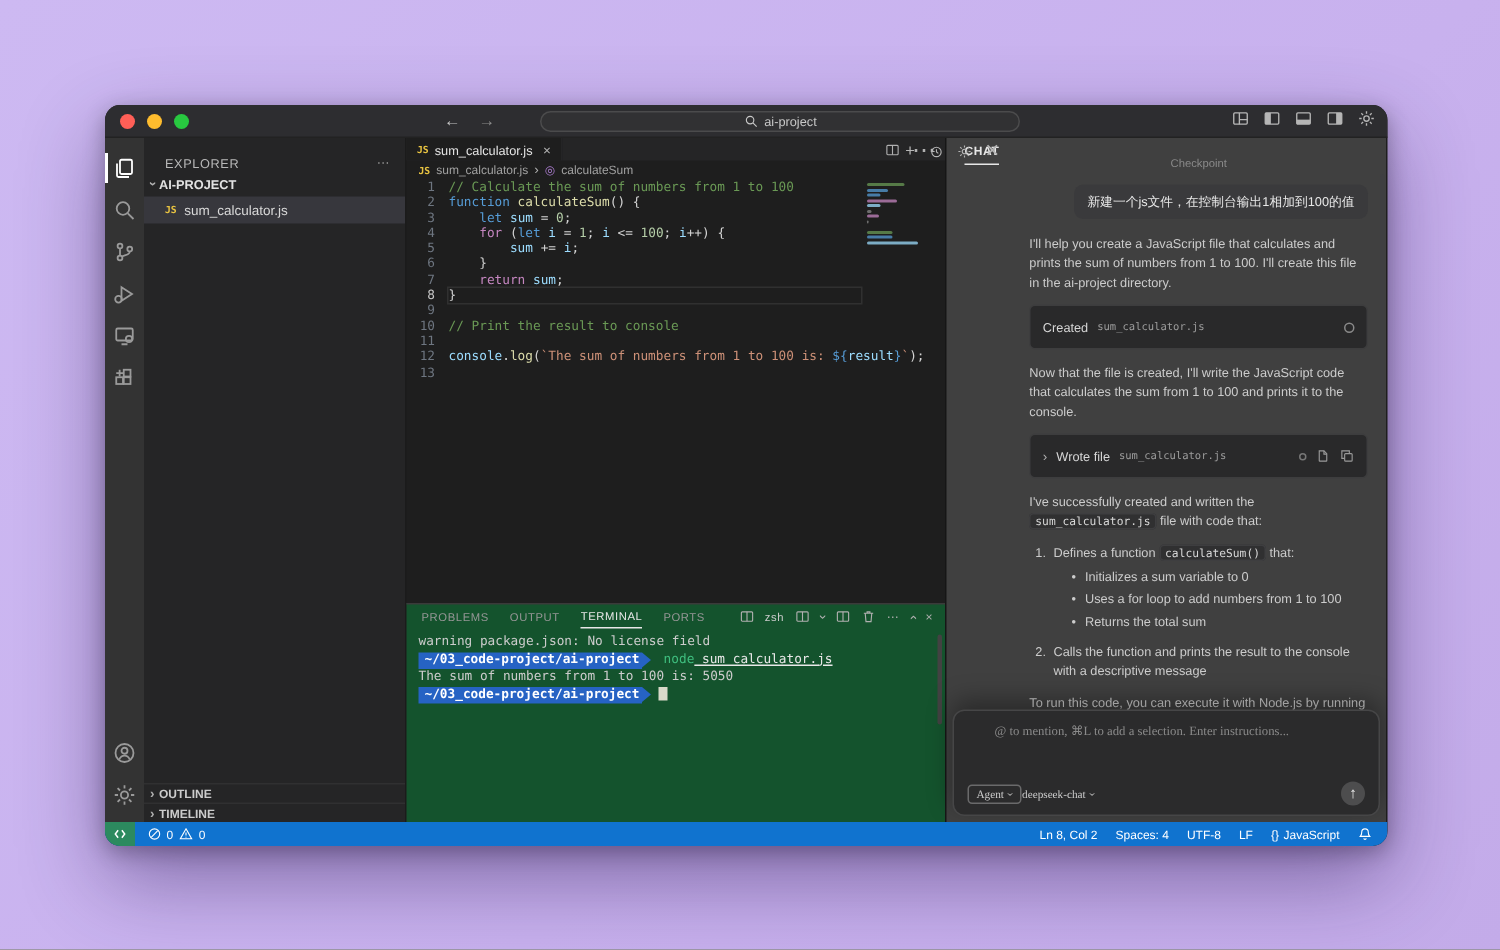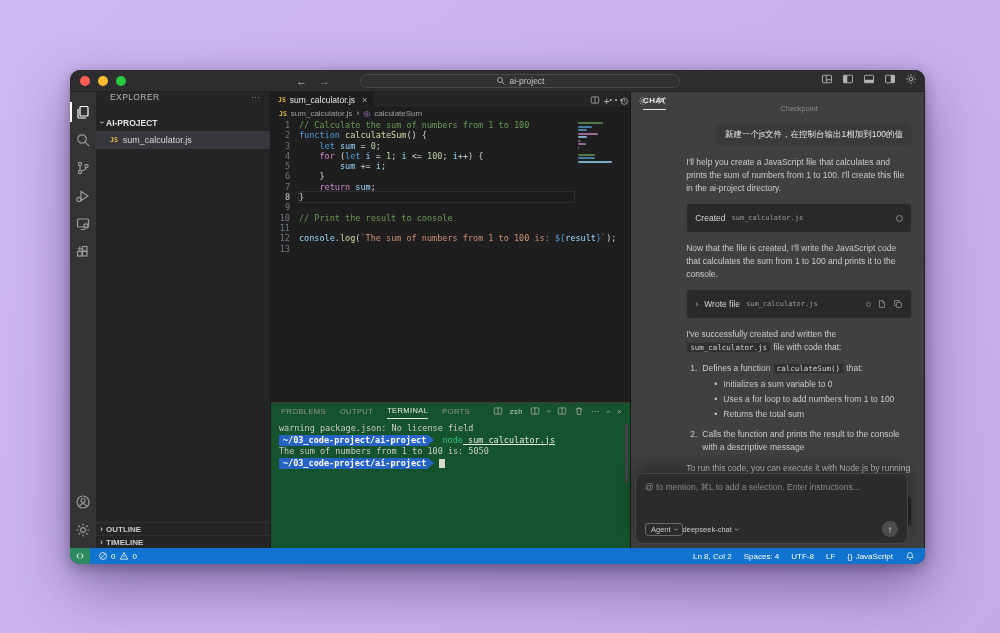--- a/index.html
+++ b/index.html
@@ -30,21 +30,21 @@
 
   
   .activitybar { width:26px; background:#333333; display:flex; flex-direction:column; align-items:center; padding-top:6px; position:relative;}
   .ab-icon { width:26px; height:28px; display:flex; align-items:center; justify-content:center; color:#9a9a9a; position:relative; }
   .ab-icon.active { color:#ffffff; }
   .ab-icon.active::before { content:""; position:absolute; left:0; top:4px; bottom:4px; width:2px; background:#ffffff; }
   .ab-bottom { position:absolute; bottom:4px; left:0; width:26px; display:flex; flex-direction:column; align-items:center; }
 
   
   .sidebar { width:174px; background:#252526; display:flex; flex-direction:column; font-size:9px; color:#bcbcbc; position:relative; }
-  .sb-header { height:22px; display:flex; align-items:flex-start; justify-content:space-between; padding:0 10px 0 14px; letter-spacing:.4px; color:#b8b8b8; font-size:8.5px; }
+  .sb-header { height:22px; display:flex; align-items:flex-end; justify-content:space-between; padding:0 10px 0 14px; letter-spacing:.4px; color:#b8b8b8; font-size:8.5px; }
   .sb-section-head { height:17px; display:flex; align-items:center; gap:3px; font-weight:bold; color:#e2e2e2; font-size:8.5px; padding-left:4px; background:#252526; }
   .sb-file { height:18px; display:flex; align-items:center; gap:5px; padding-left:14px; background:#37373d; color:#d8d8d8; }
   .js-badge { font-size:6.5px; font-weight:bold; color:#e8c341; font-family:"DejaVu Sans Mono",monospace; }
   .sb-bottom { position:absolute; bottom:0; left:0; right:0; }
   .sb-panelrow { height:13px; display:flex; align-items:center; gap:3px; font-weight:bold; font-size:8px; color:#cccccc; border-top:1px solid #303031; padding-left:4px; }
   .chev { display:inline-block; color:#b0b0b0; font-size:9px; line-height:1; }
   .chev.down { transform:rotate(90deg); }
 
   
   .editorcol { width:360px; display:flex; flex-direction:column; background:#1e1e1e; border-left:1px solid #1b1b1b; }
@@ -108,22 +108,22 @@
   ul.chat-bullets { list-style:none; margin:3px 0 4px 12px; }
   ul.chat-bullets li { display:flex; gap:6px; margin-bottom:2px; }
   .bullet { color:#cccccc; }
   .codeblock { background:#252526; border:1px solid #3a3a3b; border-radius:4px 4px 0 0; border-bottom:none; height:17px; display:flex; align-items:center; gap:6px; padding:0 8px; color:#bbbbbb; }
   .codeblock .lang { font-size:8px; }
   .cb-icons { margin-left:auto; display:flex; gap:7px; color:#a8a8a8; }
   .changes-bar { height:13px; display:flex; align-items:center; gap:4px; font-size:7px; color:#a0a0a0; background:#252526; border:1px solid #3a3a3b; border-top:1px solid #333; padding:0 8px; }
   .changes-bar .done { margin-left:auto; display:flex; align-items:center; gap:4px; color:#9a9a9a; }
   .chat-scrollbar { position:absolute; right:1px; top:24px; width:3px; height:150px; background:#3f3f41; border-radius:2px; }
 
-  .chat-input { position:absolute; left:4px; right:16px; bottom:4px; height:71px; background:#2b2b2c;
-    border:1px solid #464647; border-radius:8px; box-shadow:0 -6px 16px rgba(0,0,0,.35); padding:8px 9px 6px; }
+  .chat-input { position:absolute; left:4px; right:4px; bottom:4px; height:71px; background:#2b2b2c;
+    border:1px solid #464647; border-radius:8px; box-shadow:0 -6px 16px rgba(0,0,0,.35); padding:8px 27px 6px;font-family:Liberation Serif, serif; }
   .placeholder { color:#8a8a8a; font-size:8.5px; }
   .input-controls { position:absolute; left:9px; right:9px; bottom:6px; display:flex; align-items:center; gap:0; }
   .agent-pill { border:1px solid #6a6a6b; border-radius:3px; padding:1px 5px; font-size:7.5px; color:#cccccc; display:flex; align-items:center; gap:3px; }
   .model-sel { font-size:7.5px; color:#cccccc; display:flex; align-items:center; gap:3px; }
   .send-btn { margin-left:auto; width:16px; height:16px; border-radius:50%; background:#4d4d4e; color:#e8e8e8;
     display:flex; align-items:center; justify-content:center; font-size:10px; }
 
   
   .statusbar { height:16px; background:#1073cf; display:flex; align-items:center; color:#ffffff; font-size:8px; position:relative; }
   .remote-ind { width:20px; height:16px; background:#2c8a5f; display:flex; align-items:center; justify-content:center; font-size:8px; }

